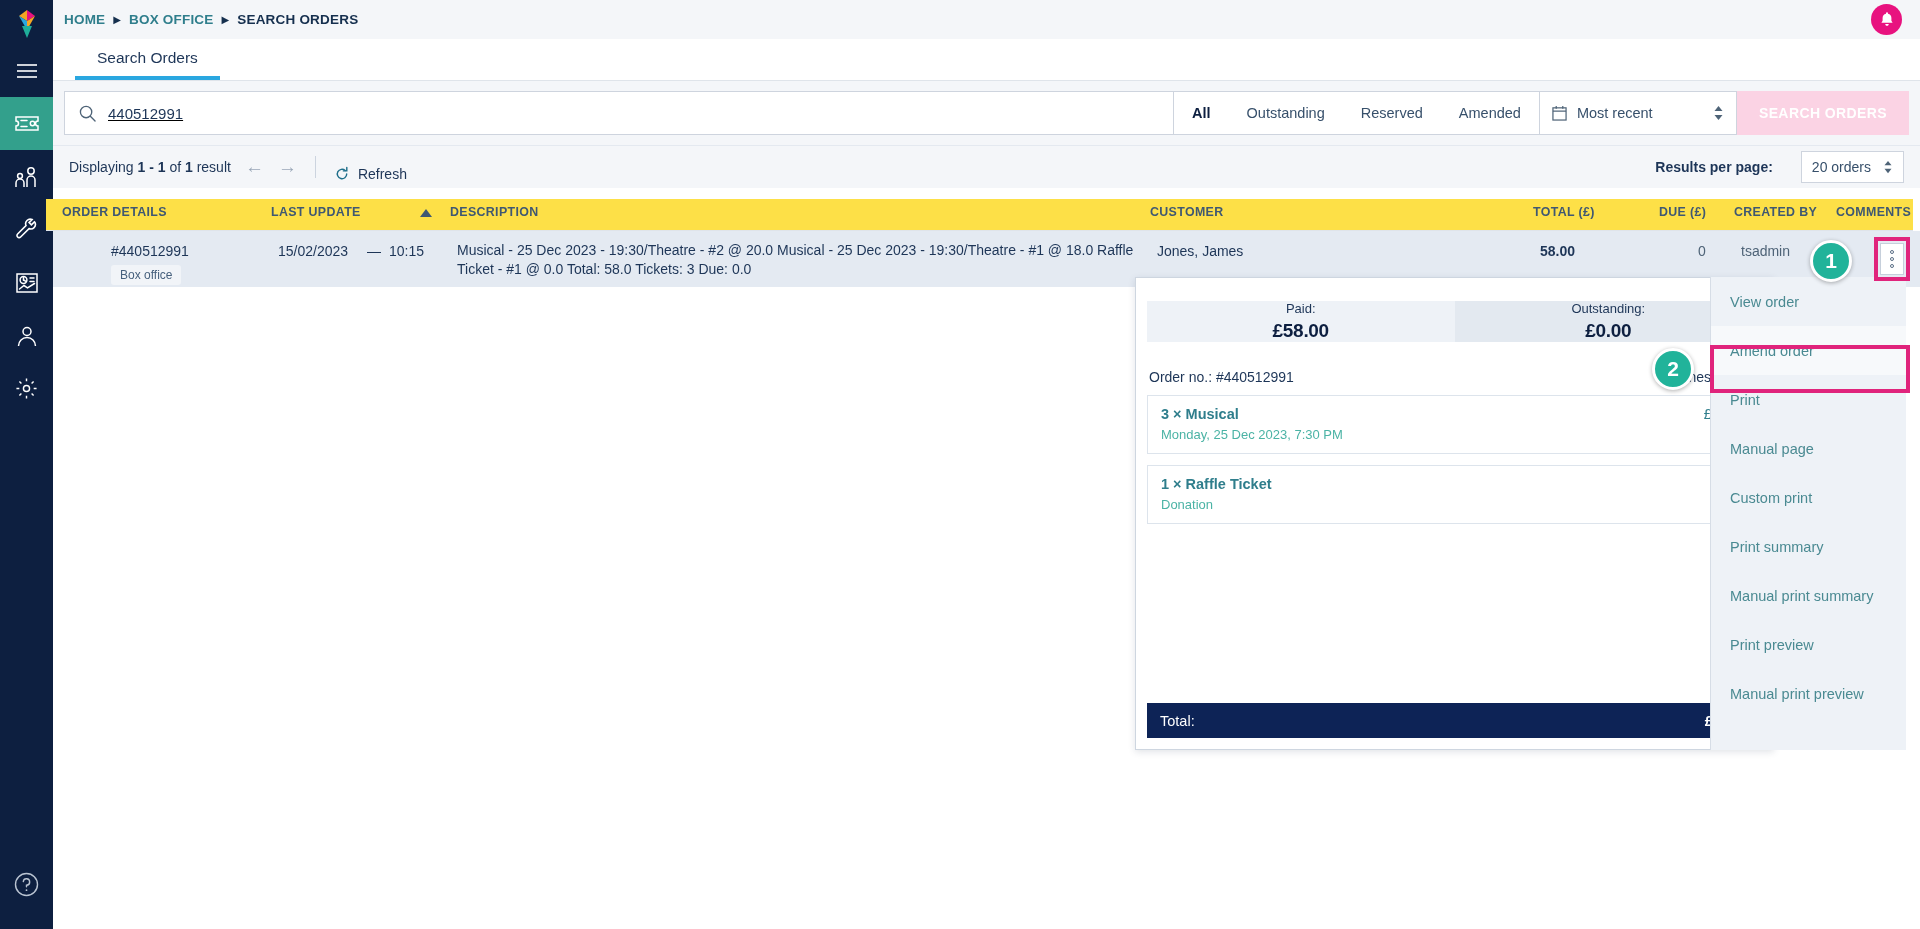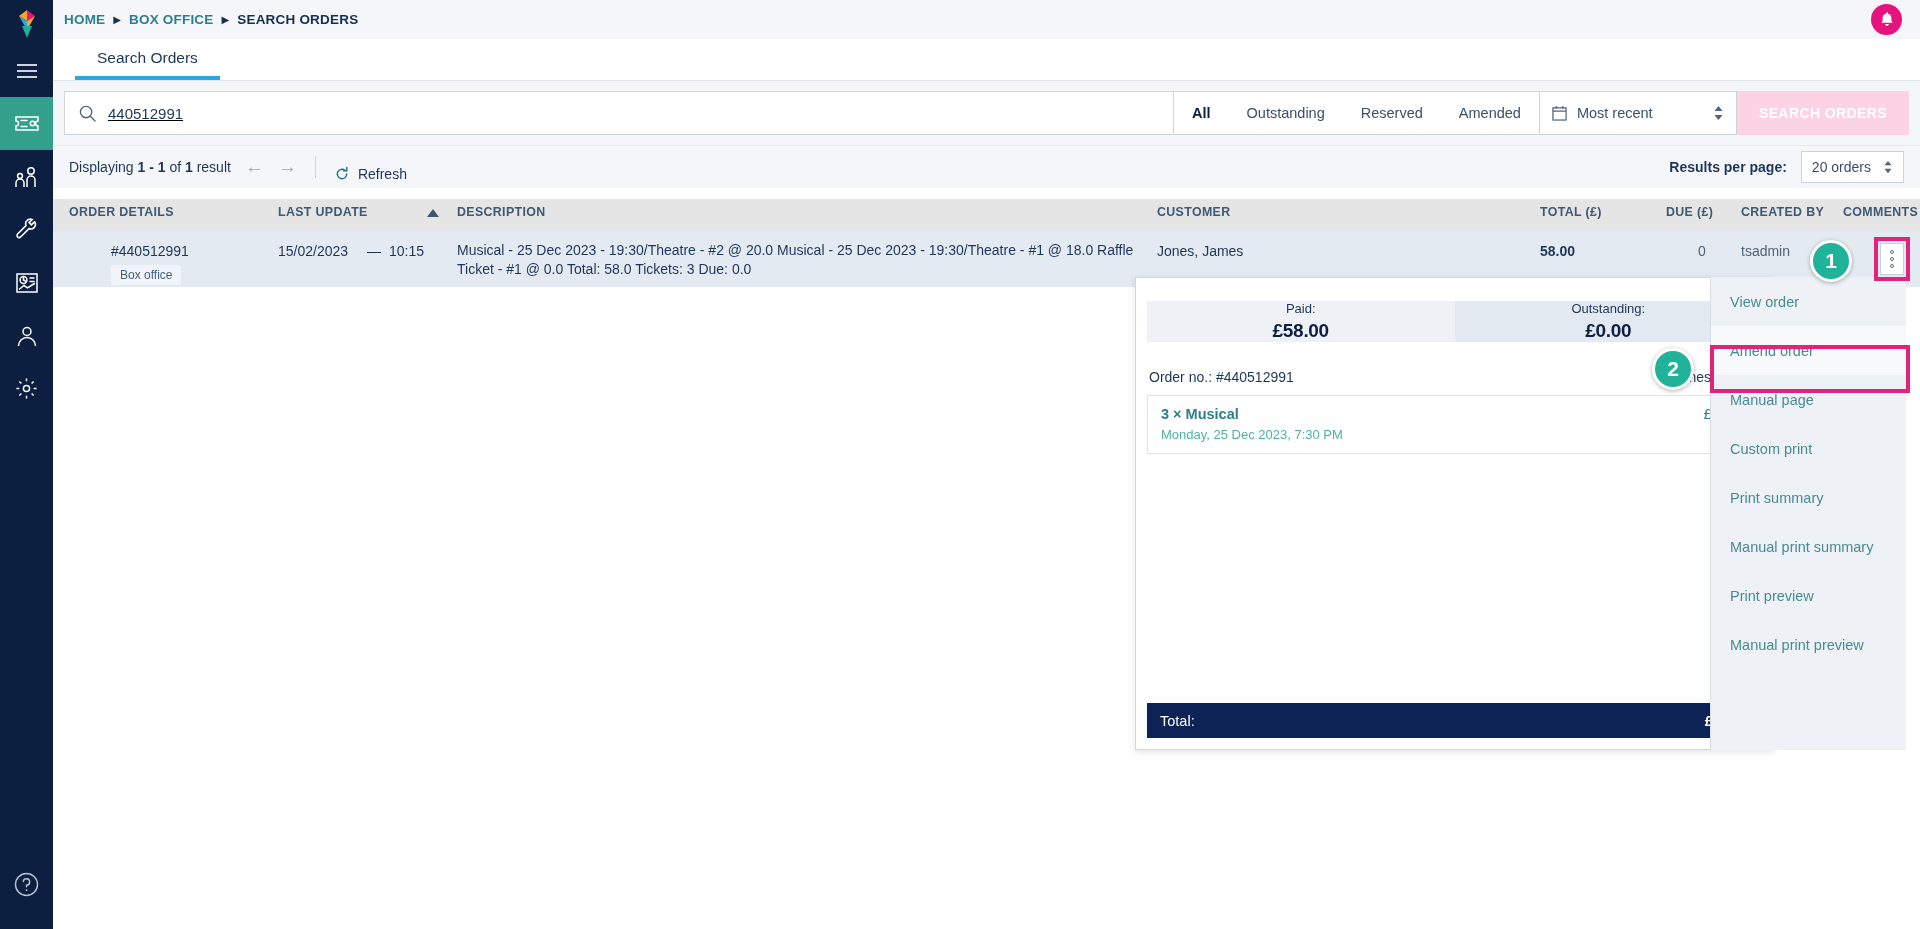--- a/index.html
+++ b/index.html
@@ -82,31 +82,31 @@
   .resultsbar {
     position: absolute; left: 53px; top: 145px; width: 1867px; height: 43px;
     background: #f4f6f9; display: flex; align-items: center; padding: 0 16px;
     border-top: 1px solid #e4e9f0;
   }
   .displaying { font-size: 14px; color: #1d3557; }
   .displaying b { font-weight: 700; }
   .arrowbtn { color: #9aa7b8; font-size: 19px; margin-left: 14px; }
   .vdiv { width: 1px; height: 22px; background: #ccd4df; margin: 0 18px; }
   .refresh { display:flex; align-items:flex-start; gap: 8px; color: #1d3557; font-size: 14px; margin-top: 13px; }
-  .rpp { margin-left: auto; display: flex; align-items: center; gap: 14px; }
+  .rpp { margin-left: auto; display: flex; align-items: center; gap: 28px; }
   .rpp-label { font-size: 14px; font-weight: 700; color: #1d3557; }
   .rpp-sel {
     height: 32px; background: #ffffff; border: 1px solid #ced4de;
     display: flex; align-items: center; gap: 12px; padding: 0 10px; font-size: 14px; color: #37506b;
   }
 
   
   .thead {
-    position: absolute; left: 53px; top: 199px; width: 1867px; height: 32px;
-    background: #e5e5e5; border-bottom: 1px solid #dfe4ea;
+    position: absolute; left: 46px; top: 199px; width: 1867px; height: 32px;
+    background: #fde047; border-bottom: 1px solid #dfe4ea;
   }
   .thead .th {
     position: absolute; top: 6px; font-size: 12.4px; font-weight: 700;
     letter-spacing: .35px; color: #3f5872;
   }
   .trow {
     position: absolute; left: 53px; top: 231px; width: 1867px; height: 56px;
     background: #e4eaf2;
   }
   .trow .td { position: absolute; font-size: 14px; color: #1d3557; }
@@ -388,30 +388,38 @@
     </div>
 
     <div class="item">
       <div class="item-top">
         <span class="item-name">3 × Musical</span>
         <span class="item-price">£58.00</span>
       </div>
       <div class="item-sub">Monday, 25 Dec 2023, 7:30 PM</div>
     </div>
 
+    <div class="item">
+      <div class="item-top">
+        <span class="item-name">1 × Raffle Ticket</span>
+        <span class="item-price">£0.00</span>
+      </div>
+      <div class="item-sub">Donation</div>
+    </div>
 
     <div class="totalbar">
       <span>Total:</span>
       <span class="r">£58.00</span>
     </div>
   </div>
 
   <div class="ctxmenu">
     <div class="ctxitem">View order</div>
     <div class="ctxitem hl">Amend order</div>
+    <div class="ctxitem">Print</div>
     <div class="ctxitem">Manual page</div>
     <div class="ctxitem">Custom print</div>
     <div class="ctxitem">Print summary</div>
     <div class="ctxitem">Manual print summary</div>
     <div class="ctxitem">Print preview</div>
     <div class="ctxitem">Manual print preview</div>
   </div>
 
   <div class="hl-box hl-kebab"></div>
   <div class="hl-box hl-amend"></div>

